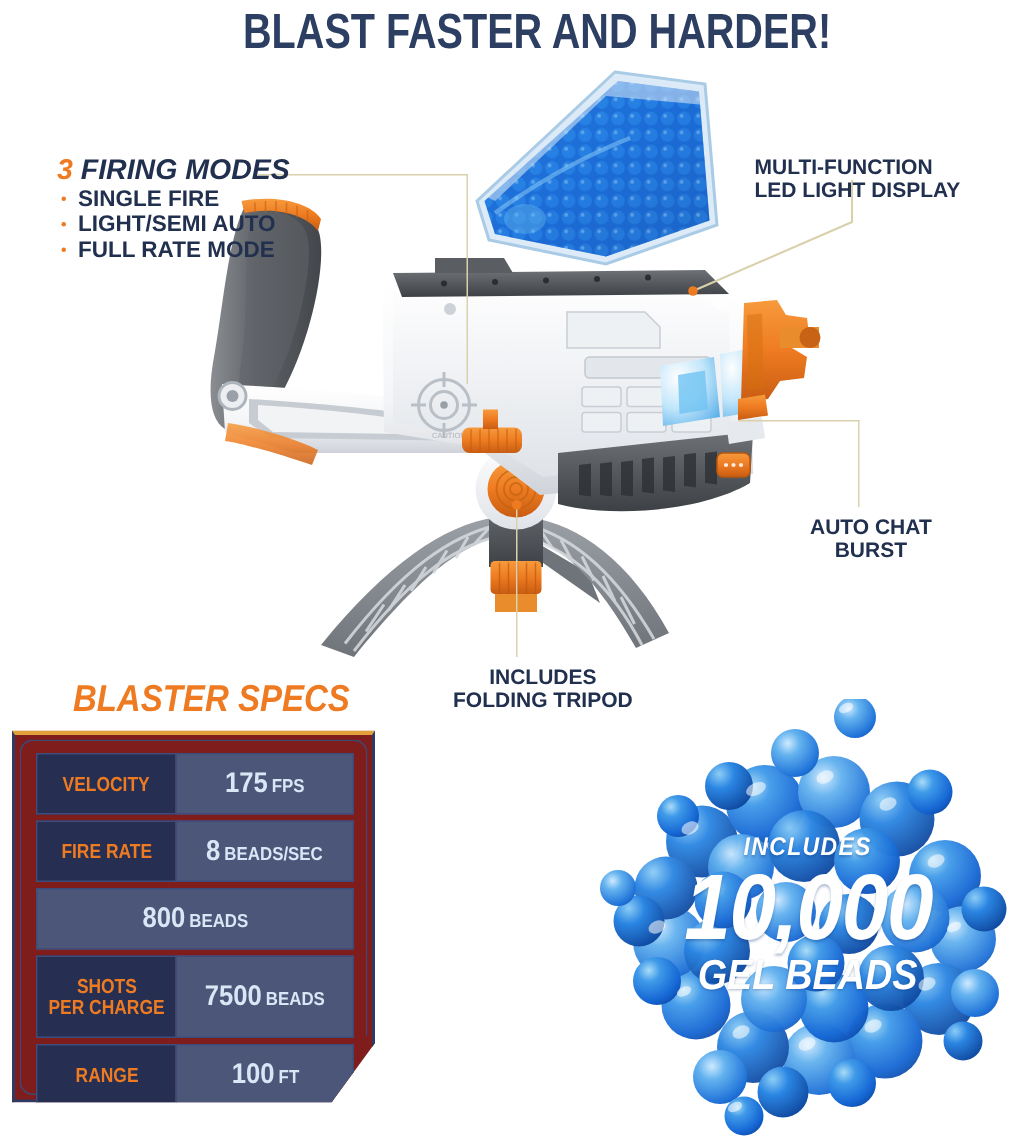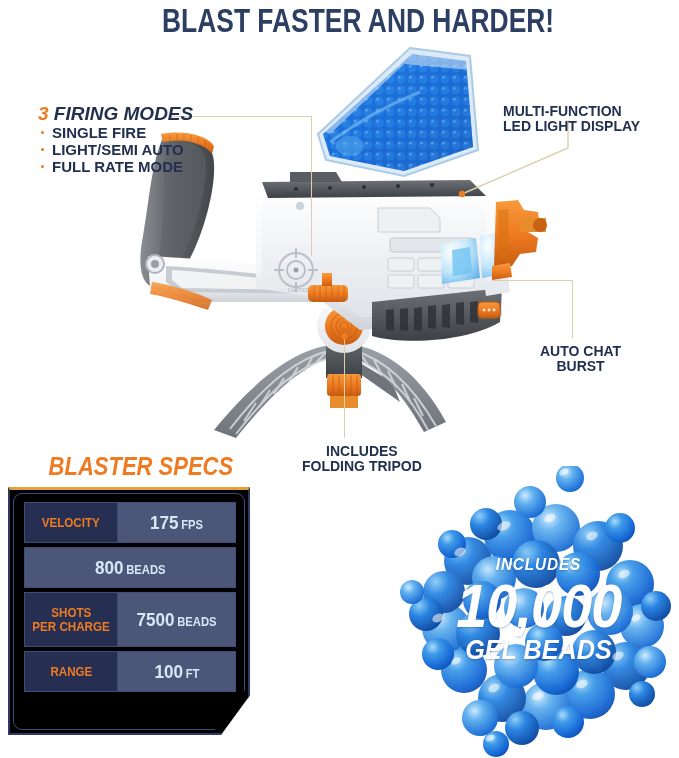--- a/index.html
+++ b/index.html
@@ -57,21 +57,21 @@
   #specs-title {
     position:absolute; left:36px; top:452px;
     color:#ee7b21; font-weight:bold; font-size:25px;
     font-style:italic;
     font-family:"Liberation Sans Narrow","Liberation Sans",sans-serif;
   }
   #specs-title span { display:inline-block; transform:scaleX(0.88); white-space:nowrap;}
 
   #specs-panel {
     position:absolute; left:8px; top:487px; width:242px; height:248px;
-    background:#000000;
+    background:#7f1d1d;
     border:2px solid #2e3a63;
     border-top:3px solid #e1a23c;
     clip-path: polygon(0 0, 100% 0, 100% 84%, 88% 100%, 0 100%);
     padding:7px;
   }
   #specs-panel:before{
     content:""; position:absolute; left:3px; top:3px; right:3px; bottom:3px;
     border:1px solid #3c4a78; border-radius:9px;
     clip-path: polygon(0 0, 100% 0, 100% 83%, 87% 100%, 0 100%);
     pointer-events:none;
@@ -369,20 +369,31 @@
         <i>VELOCITY</i>
       </div>
       <div class="spec-value">
         <i>
             <b>175</b>
             <span class="unit">FPS</span>
           </i>
       </div>
     </div>
 
+    <div class="spec-row">
+      <div class="spec-label">
+        <i>FIRE RATE</i>
+      </div>
+      <div class="spec-value">
+        <i>
+            <b>8</b>
+            <span class="unit">BEADS/SEC</span>
+          </i>
+      </div>
+    </div>
 
     <div class="spec-row">
       <div class="spec-value">
         <i>
             <b>800</b>
             <span class="unit">BEADS</span>
           </i>
       </div>
     </div>
 

